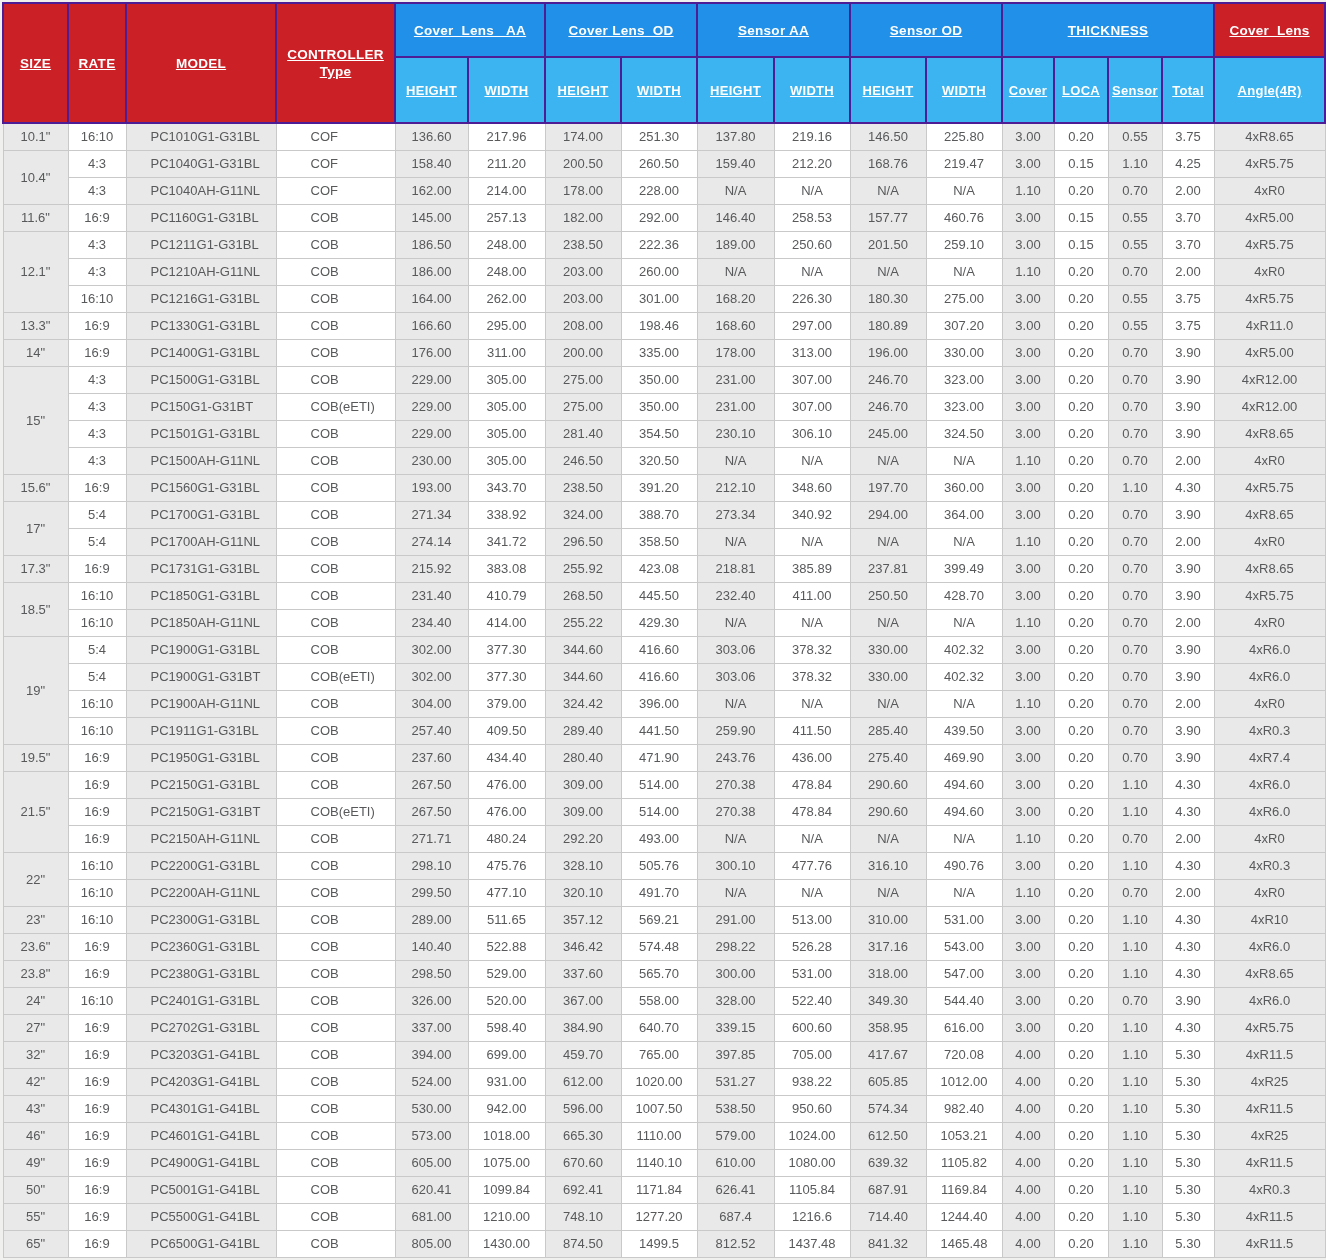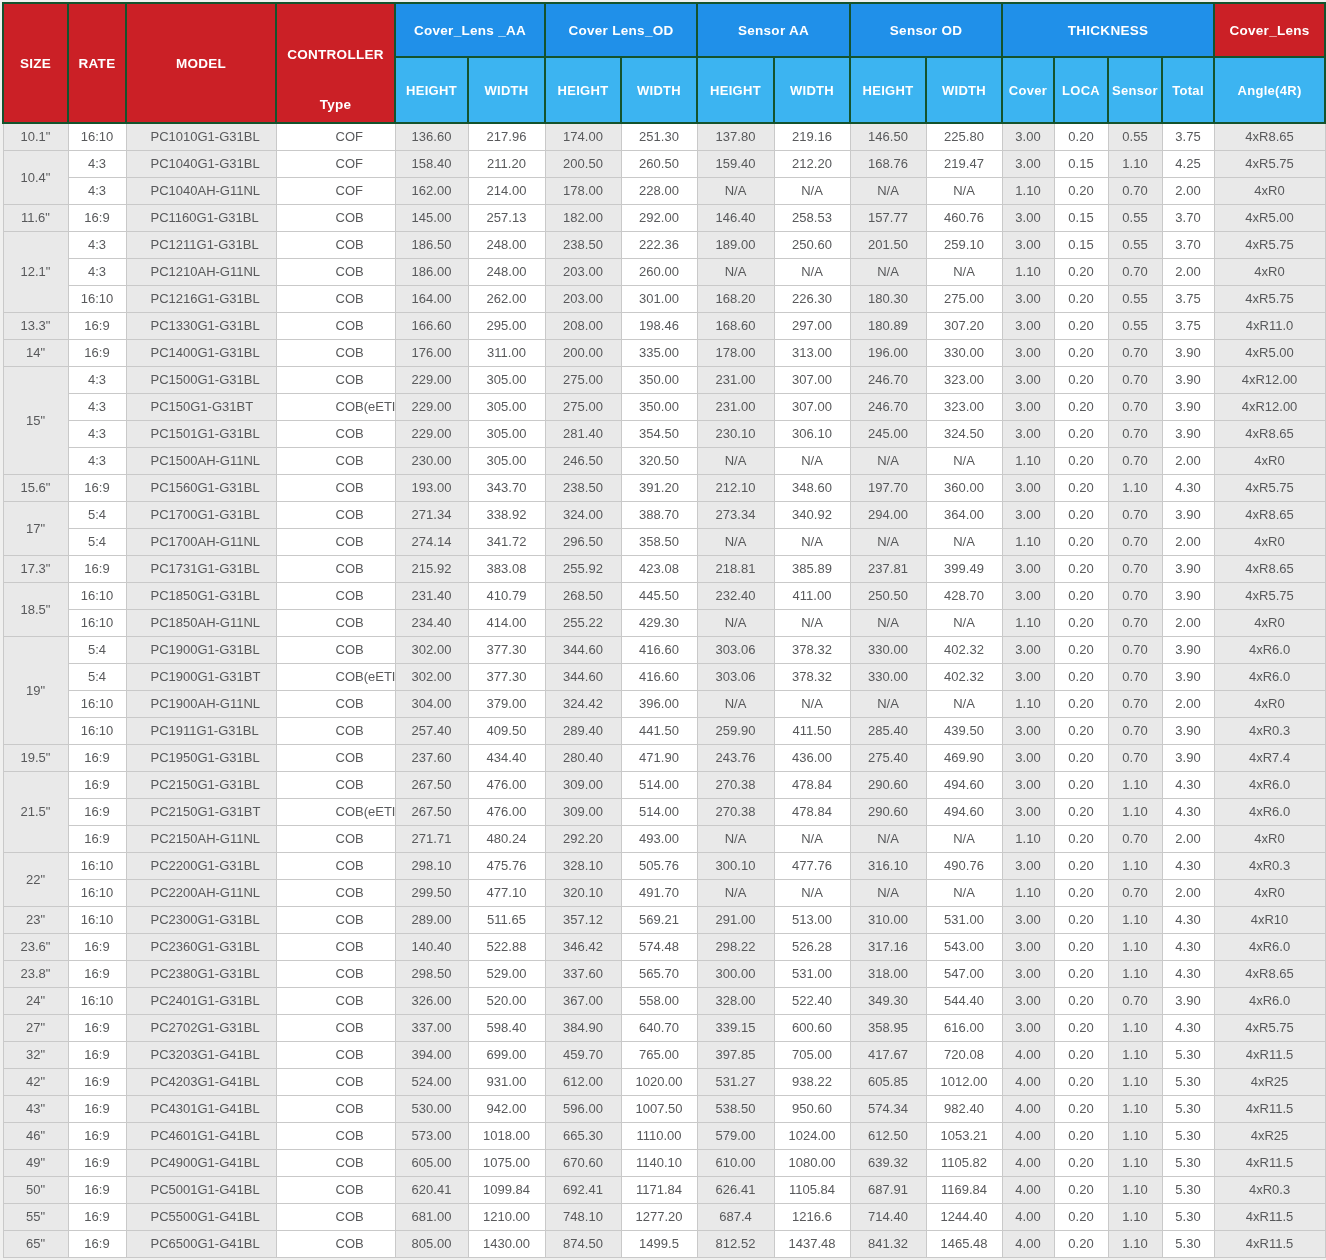--- a/index.html
+++ b/index.html
@@ -9,37 +9,37 @@
   }
   *{box-sizing:border-box;}
   html,body{margin:0;padding:0;}
   body{
     width:1326px;height:1260px;background:var(--page-background);
     font-family:"Liberation Sans","DejaVu Sans",sans-serif;
   }
   .wrap{padding:2px;}
   table{border-collapse:collapse;table-layout:fixed;width:1322px;border:1px solid #a6a6a6;}
   thead th{
-    border:2px solid #14532d;
+    border:2px solid #4c1d95;
     color:#ffffff;font-weight:bold;font-size:13.5px;letter-spacing:.3px;
-    text-align:center;vertical-align:middle;padding:0;
+    text-align:center;vertical-align:middle;padding:0;text-decoration:underline;
   }
   th.hred{background:var(--header-red);}
   th.hblue{background:var(--header-blue);height:54px;}
   th.hlight{background:var(--header-light-blue);height:66px;font-size:13px;}
-  th.hctrl span{display:block;line-height:17px;margin-top:33px;}
+  th.hctrl span{display:block;line-height:17px;}
   tbody td{
     border:1px solid var(--grid-border);
     height:27px;padding:0 4px;
     color:var(--text);font-size:13px;text-align:center;vertical-align:middle;
     background:#ffffff;overflow:hidden;white-space:nowrap;
   }
   tbody td.g{background:var(--cell-gray);}
   tbody td.c-model{text-align:left;padding-left:24px;}
-  tbody td.c-ctrl{text-align:left;padding-left:59px;}
+  tbody td.c-ctrl{text-align:left;padding-left:34px;}
   tbody tr.group-start td{border-top:1px solid var(--group-border);}
 </style>
 </head>
 <body>
 
 <div class="wrap">
   <table>
     <colgroup>
       <col style="width:65px">
         <col style="width:58px">

